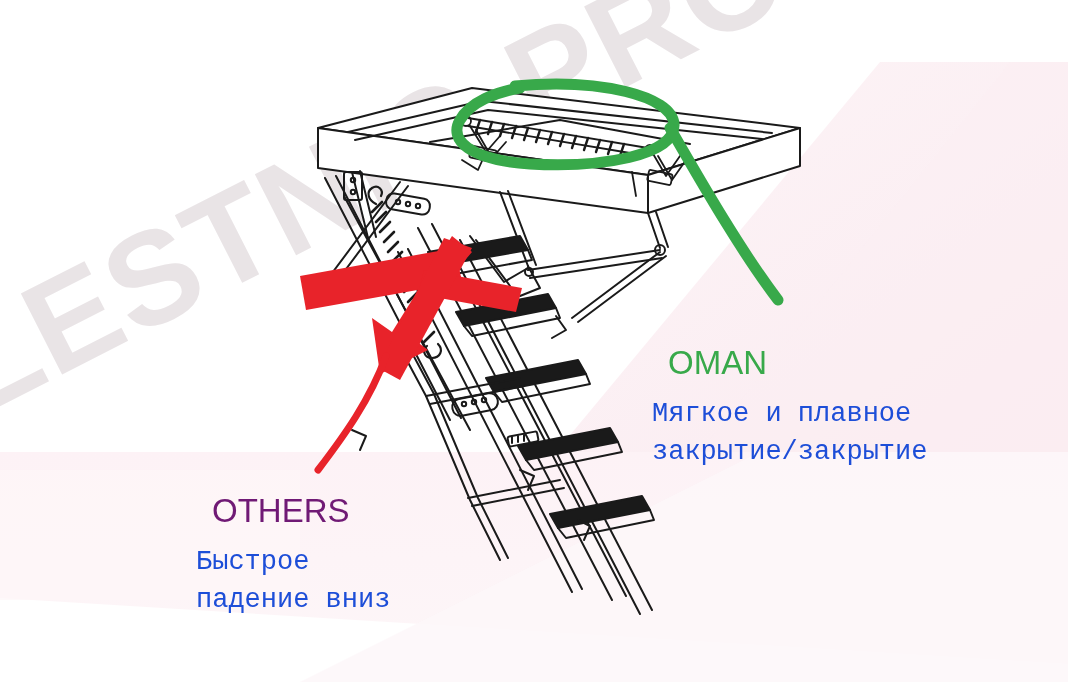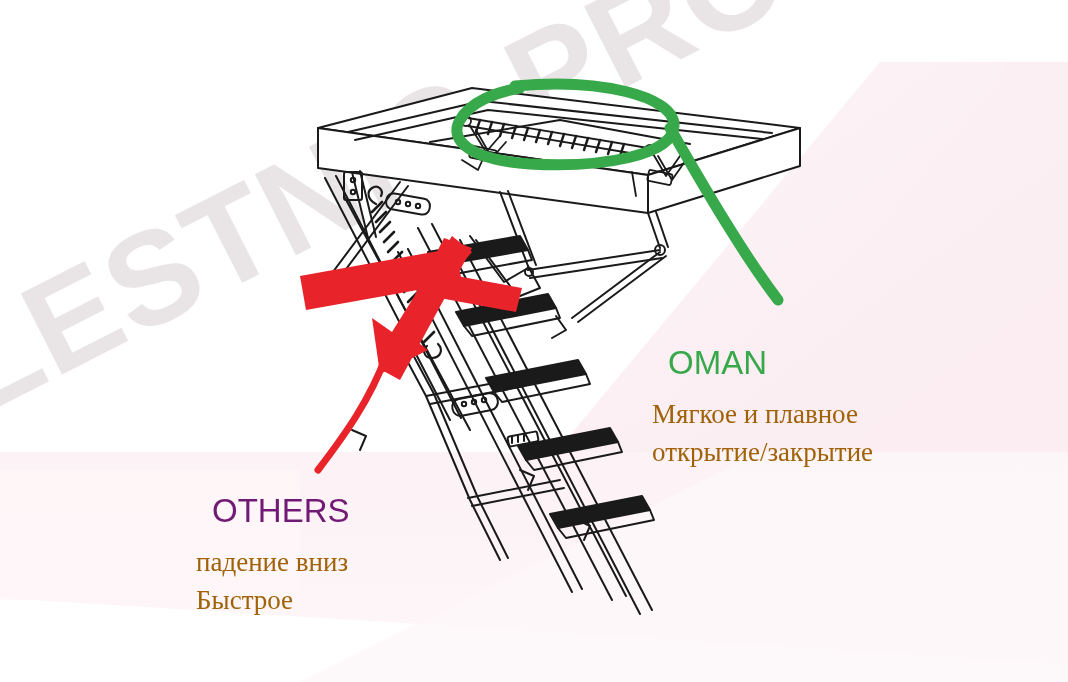--- a/index.html
+++ b/index.html
@@ -43,22 +43,22 @@
     font-weight:400;
     font-size:33px;
     line-height:1.0;
     letter-spacing:0px;
     font-family:"Liberation Sans","DejaVu Sans",sans-serif;
   }
   .callout-sub{
     margin:0;
     font-size:27px;
     line-height:1.42;
-    color:#a16207;
-    font-family:Liberation Serif, serif;
+    color:#1d4ed8;
+    font-family:Liberation Mono, monospace;
     font-weight:400;
   }
 
   #oman-block{left:652px;top:330px;}
   #oman-block .callout-title{color:#38a94a;}
 
   #others-block{left:196px;top:478px;}
   #others-block .callout-title{color:#701a75;}
 </style>
 </head>
@@ -277,22 +277,22 @@
       <path d="M444,238 L472,248 L400,380 L378,368 Z"></path>
     </g>
     <g fill="none" stroke="#e8232a" stroke-width="7" stroke-linecap="round">
       <path d="M386,356 C370,400 344,436 318,470"></path>
     </g>
   </svg>
 
   <div class="callout" id="oman-block">
     <div class="callout-title">OMAN</div>
     <div class="callout-sub">Мягкое и плавное</div>
-    <div class="callout-sub">открытие/закрытие</div>
+    <div class="callout-sub">закрытие/закрытие</div>
   </div>
 
   <div class="callout" id="others-block">
     <div class="callout-title">OTHERS</div>
+    <div class="callout-sub">Быстрое</div>
     <div class="callout-sub">падение вниз</div>
-    <div class="callout-sub">Быстрое</div>
   </div>
 
 </div>
 
 </body></html>

